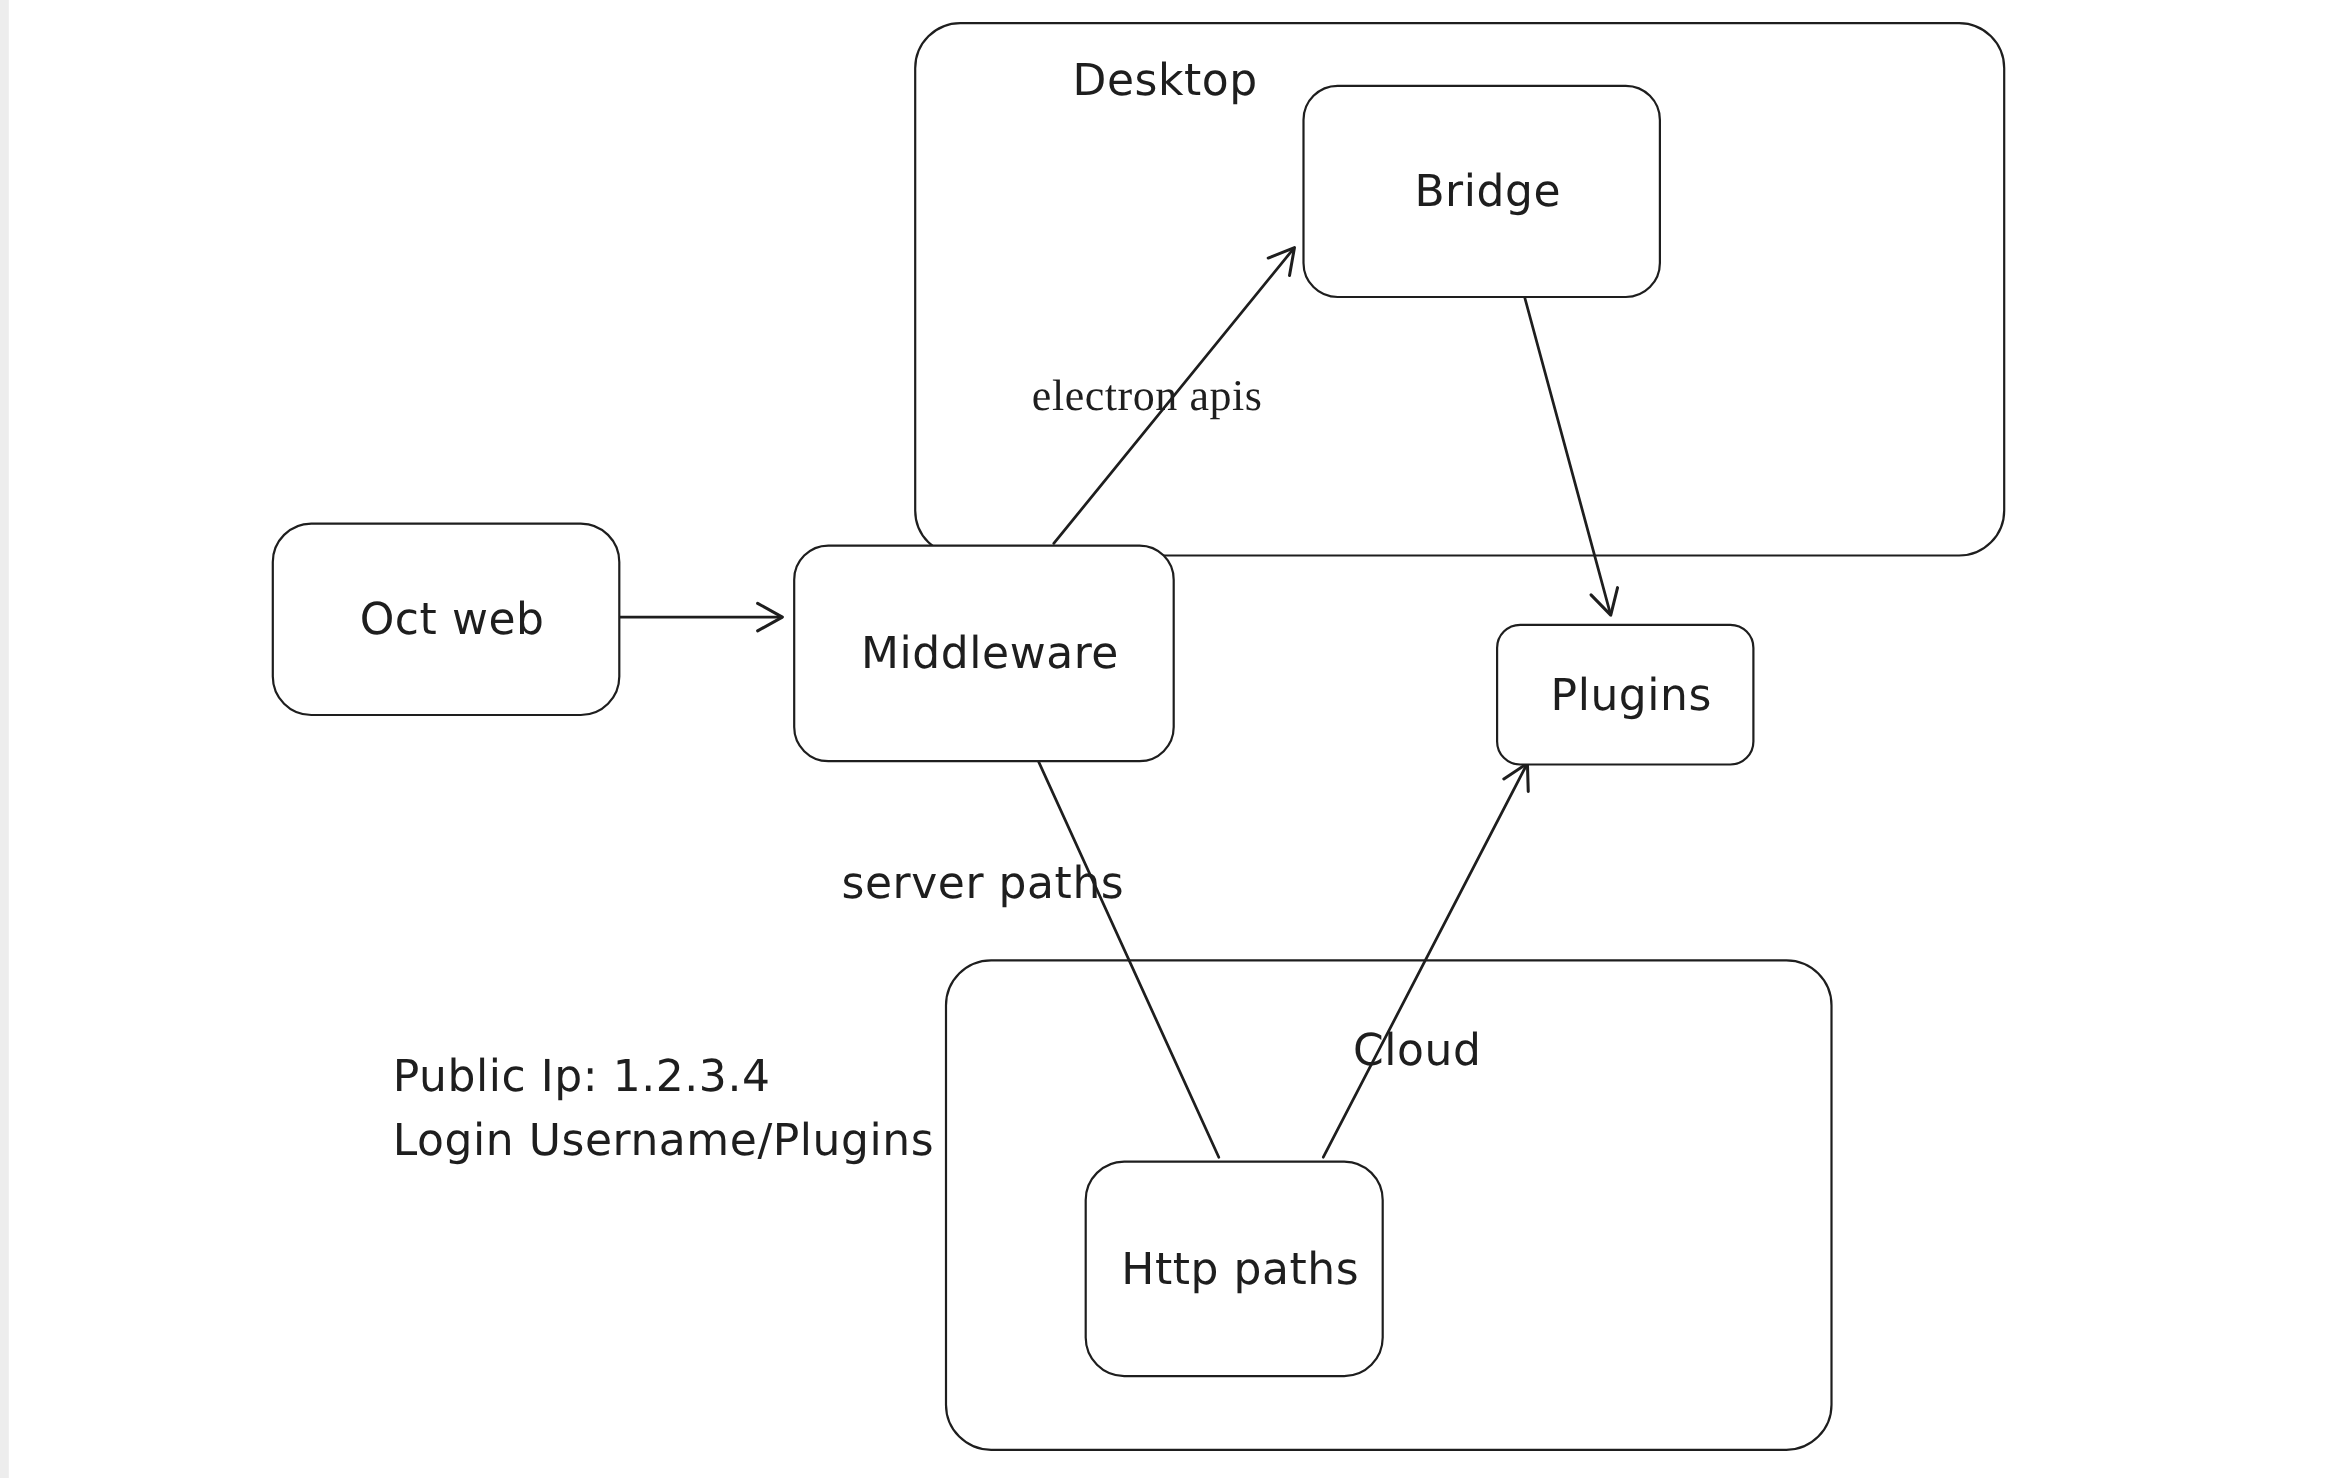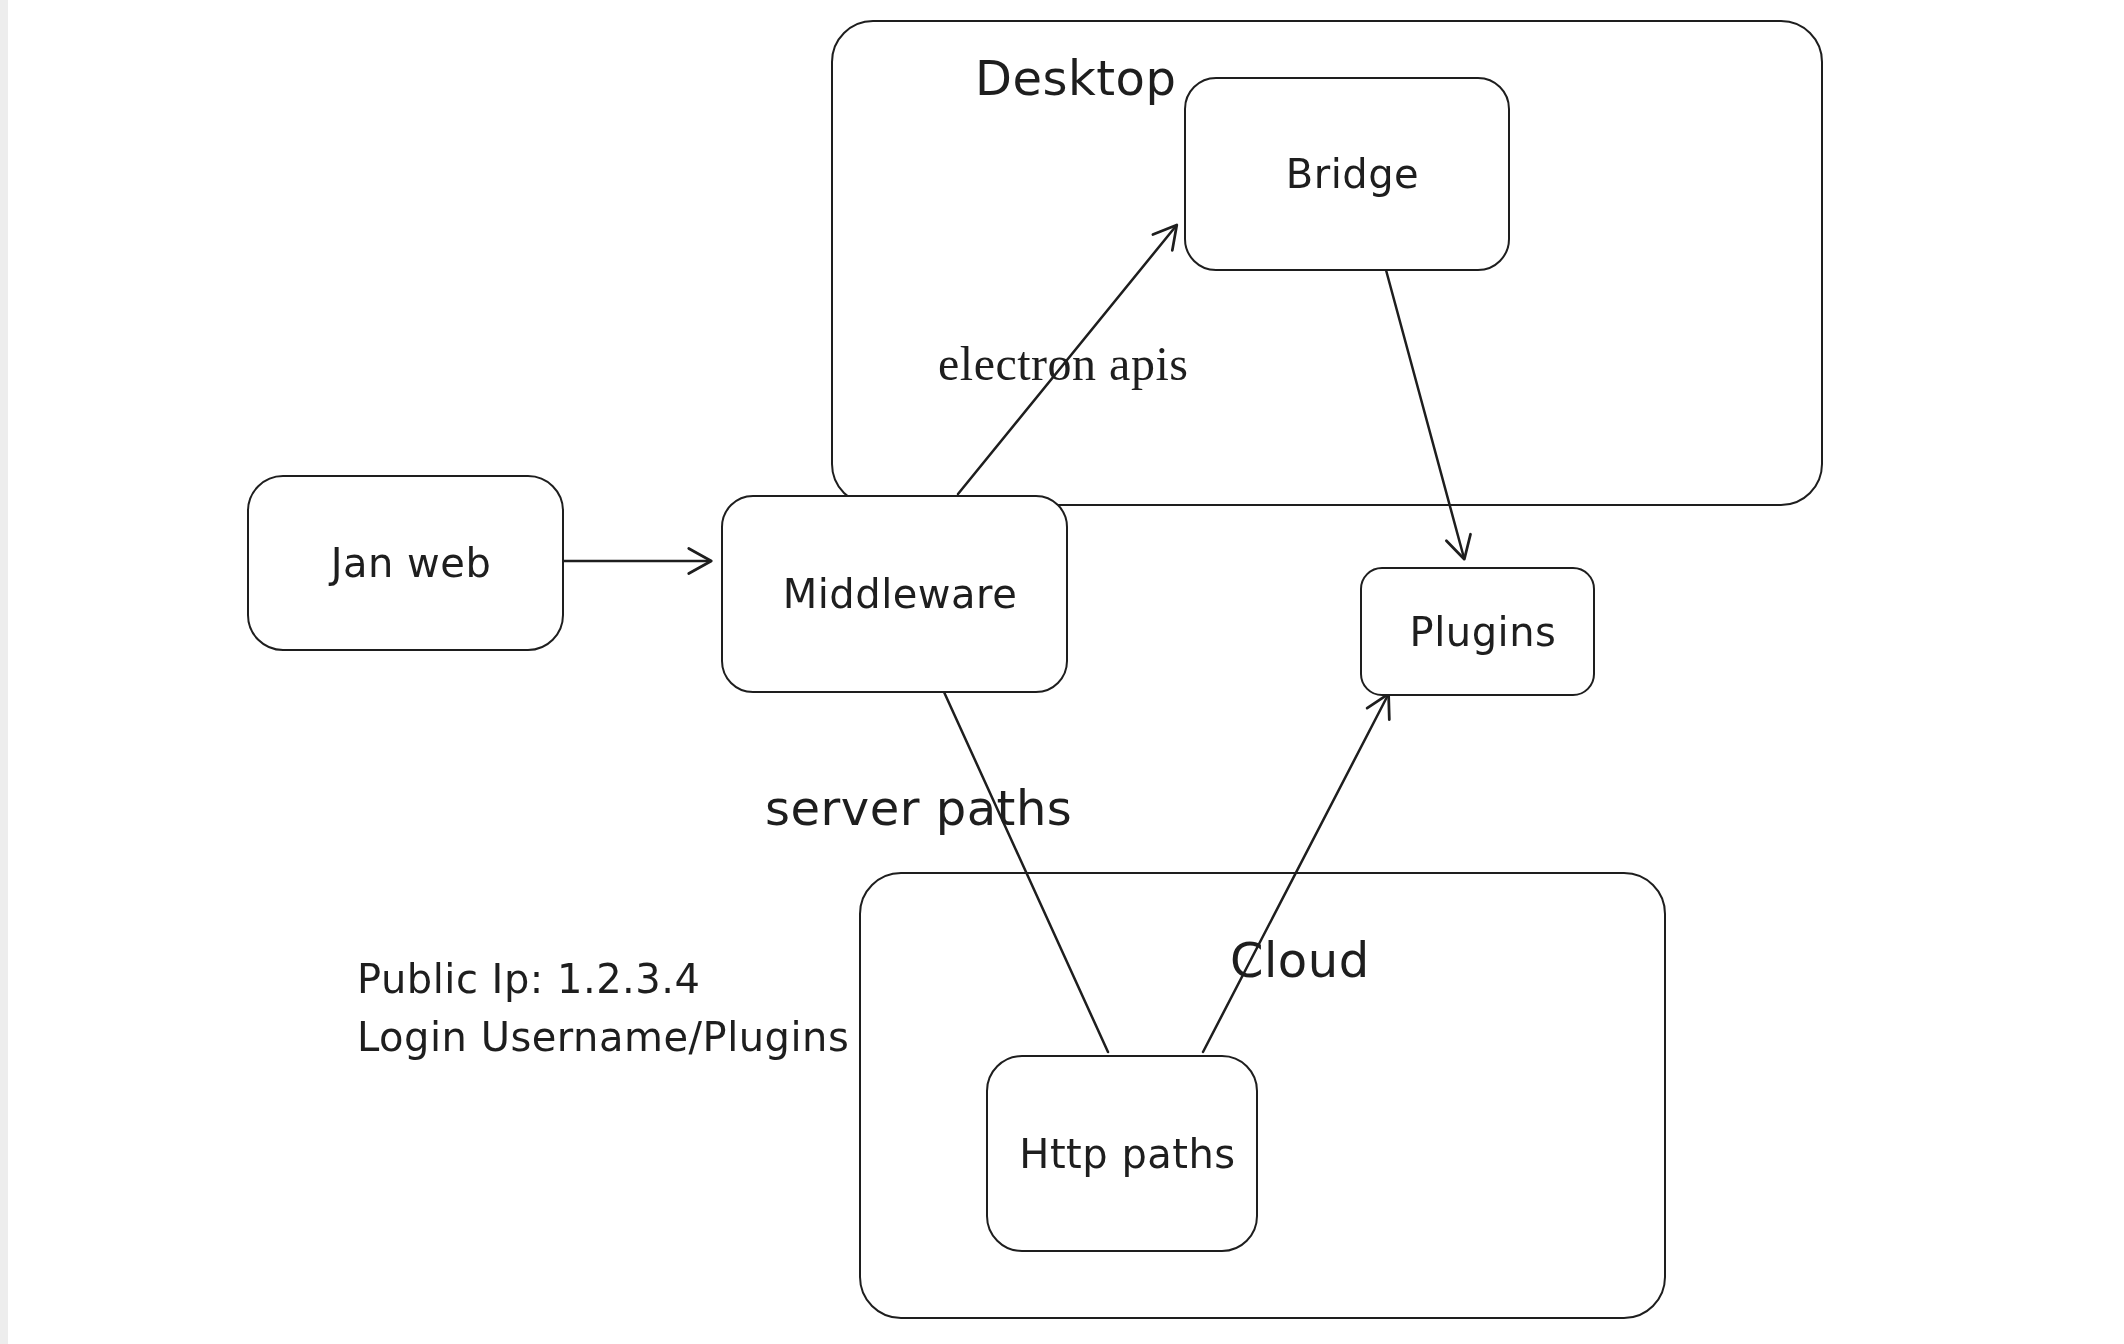--- a/index.html
+++ b/index.html
@@ -38,21 +38,21 @@
     padding-left: 11px;
   }
   .node-label {
     font-size: 40px;
     letter-spacing: 0.5px;
     color: #1e1e1e;
     white-space: nowrap;
   }
   .floating-label {
     position: absolute;
-    font-size: 48px;
+    font-size: 40px;
     letter-spacing: 0.5px;
     color: #1e1e1e;
     white-space: nowrap;
   }
   .annotation {
     position: absolute;
     font-size: 40px;
     letter-spacing: 0.5px;
     line-height: 58px;
     color: #1e1e1e;
@@ -94,21 +94,21 @@
     <line x1="958" y1="494" x2="1176" y2="226" marker-end="url(#arrowhead)"></line>
 
     <line x1="1386" y1="270" x2="1464" y2="558" marker-end="url(#arrowhead)"></line>
 
     <line x1="944" y1="692" x2="1108" y2="1052"></line>
 
     <line x1="1203" y1="1052" x2="1388" y2="695" marker-end="url(#arrowhead)"></line>
   </svg>
 
   <div class="node" style="left:247px; top:475px; width:302px; height:172px; border-radius:36px;">
-    <span class="node-label">Jan web</span>
+    <span class="node-label">Oct web</span>
   </div>
 
   <div class="node" style="left:721px; top:495px; width:332px; height:194px; border-radius:32px;">
     <span class="node-label">Middleware</span>
   </div>
 
   <div class="node" style="left:1184px; top:77px; width:311px; height:190px; border-radius:32px;">
     <span class="node-label">Bridge</span>
   </div>
 

